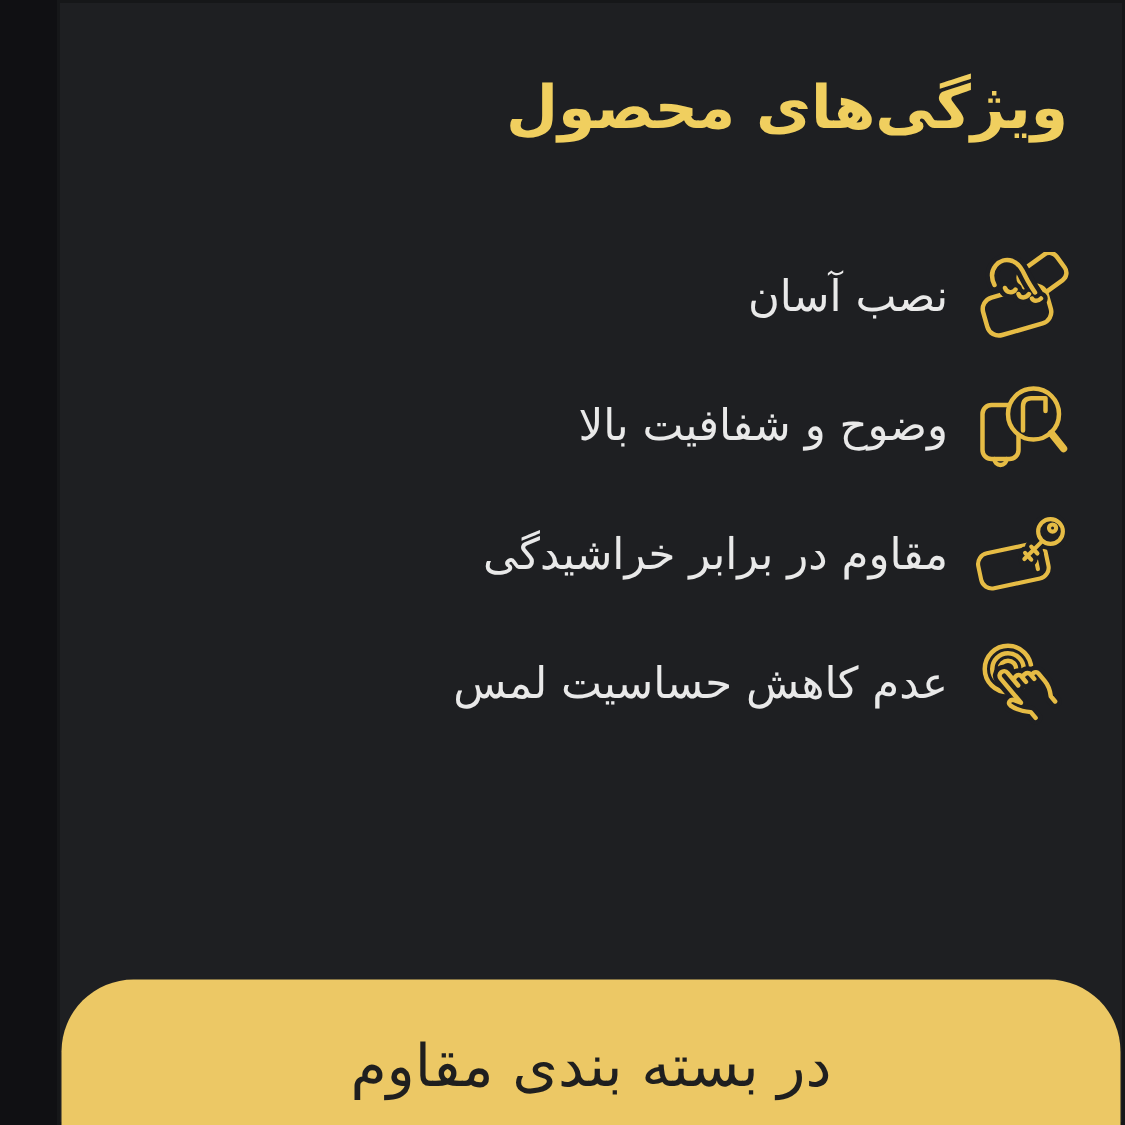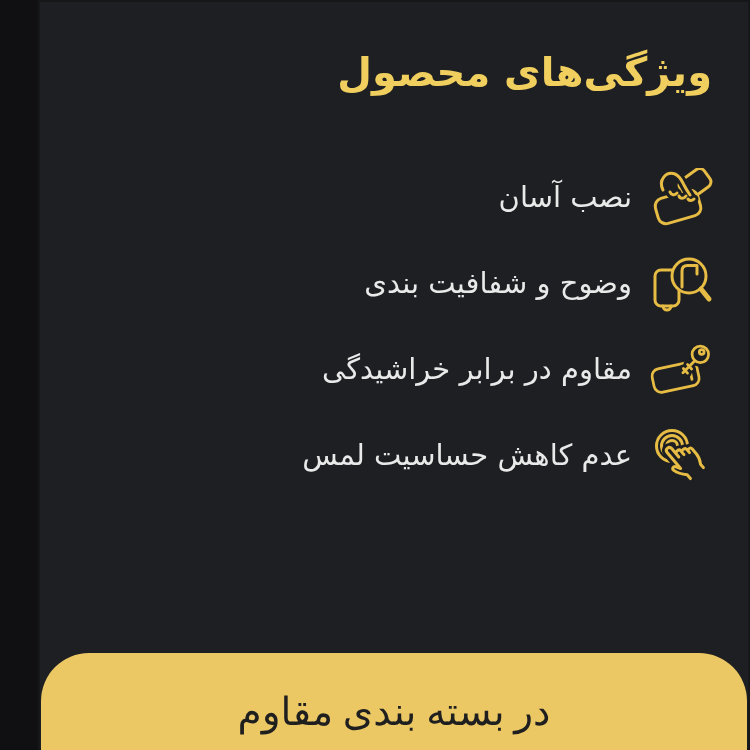--- a/index.html
+++ b/index.html
@@ -48,21 +48,20 @@
   .banner{
     position:absolute;
     left:3px;right:3px;
     top:653px;bottom:0;
     background:#ecc865;
     border-radius:48px 48px 0 0;
     display:flex;
     align-items:center;
     justify-content:center;
     padding-top:20px;
-    font-family:Liberation Serif, serif;
   }
   .banner-label{
     font-size:39px;
     color:#1f1f1f;
     letter-spacing:1px;
   }
   svg{display:block;}
 </style>
 </head>
 <body>
@@ -98,21 +97,21 @@
         <svg width="66" height="58" viewBox="0 0 66 58">
           <g fill="none" stroke="#e6bc45" stroke-width="3" stroke-linecap="round" stroke-linejoin="round">
             <rect x="6" y="16" width="24" height="36" rx="6"></rect>
             <path d="M14 52 a4 4 0 0 0 8 0"></path>
           </g>
           <circle cx="40" cy="22" r="17" fill="#1e1f22" stroke="#e6bc45" stroke-width="3"></circle>
           <path d="M33 33 L33 17 Q33 11.5 38.5 11.5 L48 11.5 L48 20" fill="none" stroke="#e6bc45" stroke-width="3" stroke-linecap="round" stroke-linejoin="round"></path>
           <line x1="52" y1="35" x2="60" y2="45" stroke="#e6bc45" stroke-width="5" stroke-linecap="round"></line>
         </svg>
       </span>
-      <span class="feature-label">وضوح و شفافیت بندی</span>
+      <span class="feature-label">وضوح و شفافیت بالا</span>
     </div>
 
     <div class="feature-row">
       <span class="feature-icon">
         <svg width="72" height="58" viewBox="0 0 72 58">
           <g transform="rotate(-12 29 38)" fill="none" stroke="#e6bc45" stroke-width="3" stroke-linecap="round" stroke-linejoin="round">
             <rect x="4" y="25" width="50" height="26" rx="8"></rect>
             <line x1="46" y1="32" x2="46" y2="44"></line>
           </g>
           <g fill="none" stroke="#1e1f22" stroke-width="9" stroke-linecap="round" stroke-linejoin="round">

